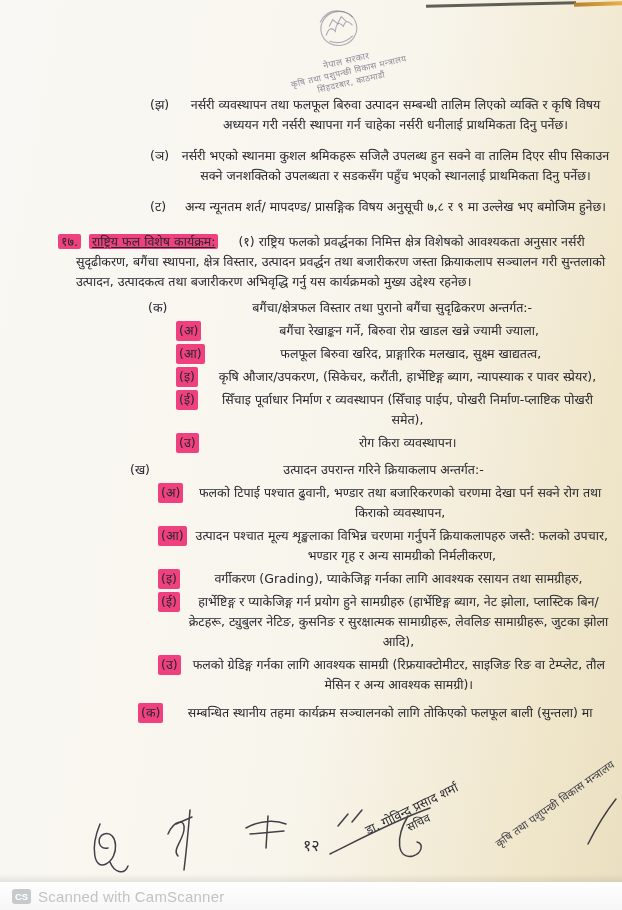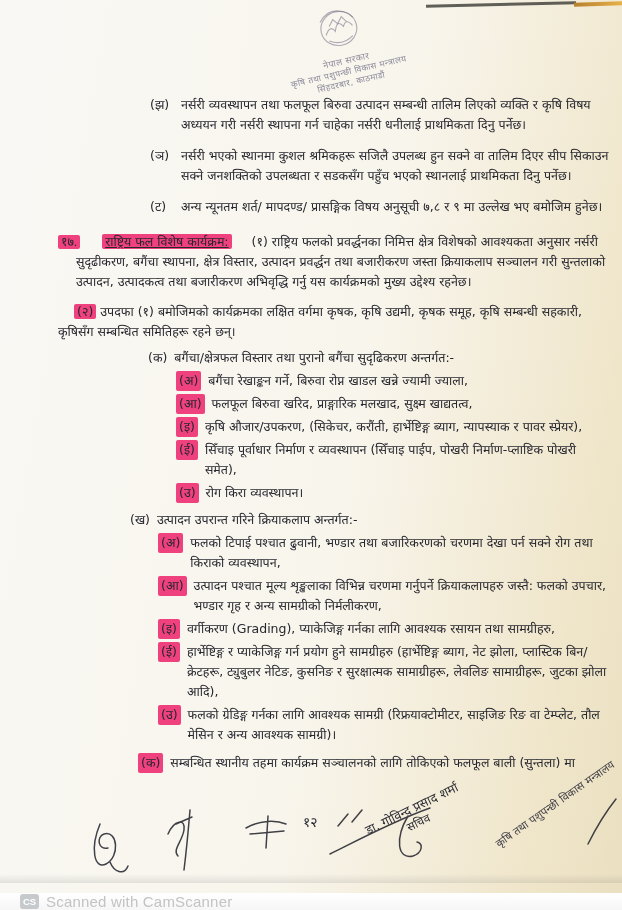--- a/index.html
+++ b/index.html
@@ -19,44 +19,44 @@
   .gov-stamp{position:absolute;left:248px;top:4px;width:190px;text-align:center;transform:rotate(-13deg);color:rgba(92,88,116,.68);}
   .gov-stamp .emblem{display:block;margin:0 auto 0;}
   .gov-stamp .st{line-height:11px;letter-spacing:.4px;}
   .st.l1{font-size:9px;}
   .st.l2{font-size:8.5px;}
   .st.l3{font-size:8.5px;}
   
   .content{position:absolute;left:58px;right:12px;top:92px;font-size:12.5px;line-height:20px;}
   .li{display:flex;align-items:flex-start;margin-top:3px;}
   .li .marker{flex:0 0 auto;margin-right:7px;white-space:nowrap;}
-  .li .txt{flex:1;}
+  .li .txt{flex:1;text-align:center;}
   .li.top{margin-left:92px;margin-bottom:11px;}
   .li.top .marker{width:24px;}
   .g-ka{margin-left:90px;margin-top:6px;}
   .g-kha{margin-left:72px;margin-top:7px;}
   .s1{margin-left:118px;}
   .s2{margin-left:100px;}
   .b1{margin-left:80px;margin-top:8px;}
   p.section{margin:15px 0 0 0;padding-left:18px;text-indent:-18px;}
   p.sub{margin:10px 0 0 0;text-indent:16px;}
   .hl{background:#f0417f;padding:0 3px;border-radius:2px;box-decoration-break:clone;-webkit-box-decoration-break:clone;}
   .sec-title{text-decoration:underline;margin-right:16px;}
-  .sec-num{margin-right:18px;font-family:Liberation Serif, serif;}
+  .sec-num{margin-right:4px;}
   
   .footer{position:absolute;left:0;top:796px;width:622px;height:90px;}
   .sig-svg{position:absolute;left:0;top:0;}
-  .pagenum{position:absolute;left:303px;top:16px;font-size:14px;color:#2c2c34;}
+  .pagenum{position:absolute;left:303px;top:38px;font-size:16px;color:#2c2c34;}
   .sec-stamp{position:absolute;left:336px;top:40px;width:160px;transform:rotate(-26deg);transform-origin:left top;color:#2b2b33;text-align:center;}
   .sec-stamp .nm{font-size:12.5px;white-space:nowrap;}
   .sec-stamp .tt{font-size:11.5px;margin-top:-1px;}
   .min-stamp{position:absolute;left:492px;top:42px;transform:rotate(-35deg);transform-origin:left top;font-size:11px;white-space:nowrap;color:rgba(40,40,52,.88);}
   
   .bottom-shade{position:absolute;left:0;right:0;bottom:27px;height:9px;background:linear-gradient(to bottom,rgba(0,0,0,0),rgba(110,110,110,.16));}
-  .camscanner{position:absolute;left:0;right:0;bottom:0;height:17px;background:linear-gradient(#ffffff,#f6f6f6);display:flex;align-items:center;padding-left:20px;box-sizing:border-box;font-family:"Liberation Sans",sans-serif;}
+  .camscanner{position:absolute;left:0;right:0;bottom:0;height:28px;background:linear-gradient(#ffffff,#f6f6f6);display:flex;align-items:center;padding-left:12px;box-sizing:border-box;font-family:"Liberation Sans",sans-serif;}
   .cs-badge{display:inline-block;width:19px;height:15px;line-height:15px;background:#c6cacd;color:#ffffff;font-size:9.5px;font-weight:bold;text-align:center;border-radius:3px;margin-right:7px;}
   .cs-text{font-size:15px;color:#c3c3c3;letter-spacing:.2px;}
 </style>
 </head>
 <body>
 
 <div class="page">
 
   <div class="scan-line"></div>
   <div class="scan-line-orange"></div>
@@ -90,24 +90,20 @@
       <span class="marker">(ट)</span>
       <span class="txt">अन्य न्यूनतम शर्त/ मापदण्ड/ प्रासङ्गिक विषय अनुसूची ७,८ र ९ मा उल्लेख भए बमोजिम हुनेछ।</span>
     </div>
 
     <p class="section">
       <span class="sec-num hl">१७.</span>
       <span class="sec-title hl">राष्ट्रिय फल विशेष कार्यक्रम:</span>
       <span>(१) राष्ट्रिय फलको प्रवर्द्धनका निमित्त क्षेत्र विशेषको आवश्यकता अनुसार नर्सरी सुदृढीकरण, बगैंचा स्थापना, क्षेत्र विस्तार, उत्पादन प्रवर्द्धन तथा बजारीकरण जस्ता क्रियाकलाप सञ्चालन गरी सुन्तलाको उत्पादन, उत्पादकत्व तथा बजारीकरण अभिवृद्धि गर्नु यस कार्यक्रमको मुख्य उद्देश्य रहनेछ।</span>
     </p>
 
-    <p class="sub">
-      <span class="hl">(२)</span>
-      <span>उपदफा (१) बमोजिमको कार्यक्रमका लक्षित वर्गमा कृषक, कृषि उद्यमी, कृषक समूह, कृषि सम्बन्धी सहकारी, कृषिसँग सम्बन्धित समितिहरू रहने छन्।</span>
-    </p>
 
 
     <div class="li g-ka">
       <span class="marker">(क)</span>
       <span class="txt">बगैंचा/क्षेत्रफल विस्तार तथा पुरानो बगैंचा सुदृढिकरण अन्तर्गत:-</span>
     </div>
 
     <div class="li s1">
       <span class="marker hl">(अ)</span>
       <span class="txt">बगैंचा रेखाङ्कन गर्ने, बिरुवा रोप्न खाडल खन्ने ज्यामी ज्याला,</span>

